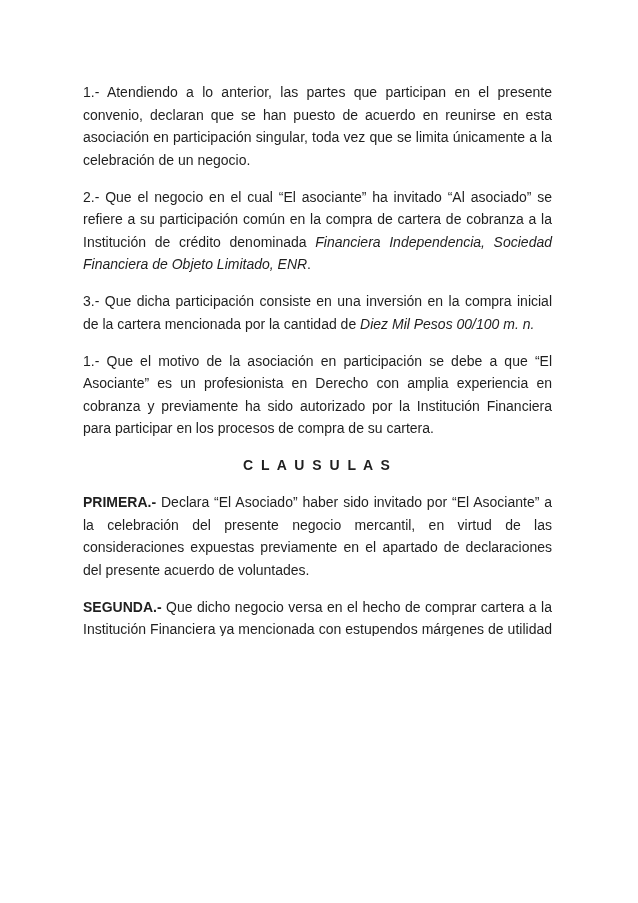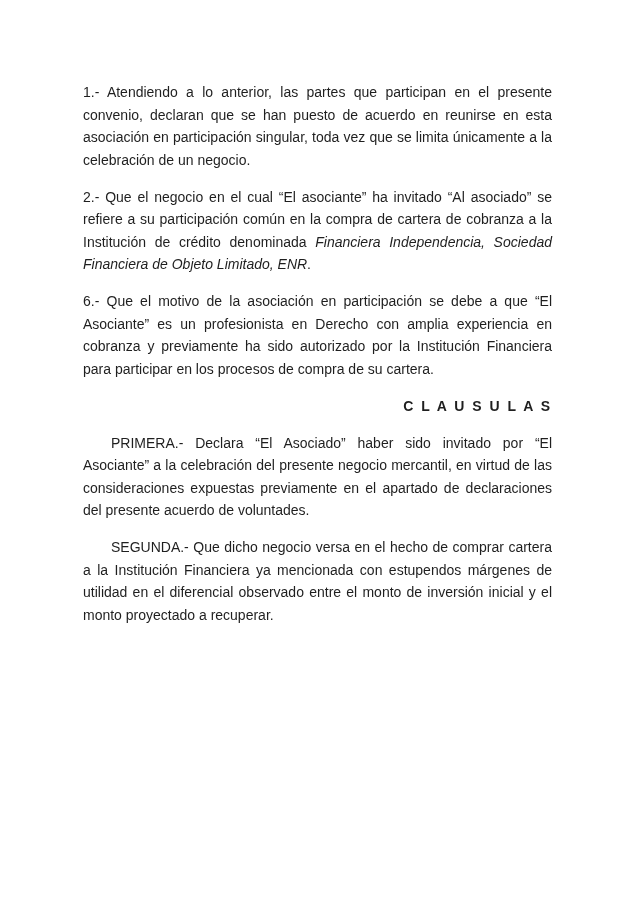--- a/index.html
+++ b/index.html
@@ -21,41 +21,41 @@
     color: #1f1f1f;
   }
   .para {
     margin: 0 0 14.5px 0;
     text-align: justify;
   }
   .para em {
     font-style: italic;
   }
   .clause-label {
-    font-weight: normal;
-    margin-left: 28px;
+    font-weight: bold;
   }
   .clauses-heading {
     margin: 0 0 14.5px 0;
-    text-align: right;
+    text-align: center;
     font-weight: bold;
     letter-spacing: 2px;
   }
 </style>
 </head>
 <body>
 
 <div class="page">
 
   <p class="para">1.- Atendiendo a lo anterior, las partes que participan en el presente convenio, declaran que se han puesto de acuerdo en reunirse en esta asociación en participación singular, toda vez que se limita únicamente a la celebración de un negocio.</p>
 
   <p class="para"><span>2.- Que el negocio en el cual “El asociante” ha invitado “Al asociado” se refiere a su participación común en la compra de cartera de cobranza a la Institución de crédito denominada </span><em>Financiera Independencia, Sociedad Financiera de Objeto Limitado, ENR</em><span>.</span></p>
 
+  <p class="para"><span>3.- Que dicha participación consiste en una inversión en la compra inicial de la cartera mencionada por la cantidad de </span><em>Diez Mil Pesos 00/100 m. n.</em></p>
 
-  <p class="para">6.- Que el motivo de la asociación en participación se debe a que “El Asociante” es un profesionista en Derecho con amplia experiencia en cobranza y previamente ha sido autorizado por la Institución Financiera para participar en los procesos de compra de su cartera.</p>
+  <p class="para">1.- Que el motivo de la asociación en participación se debe a que “El Asociante” es un profesionista en Derecho con amplia experiencia en cobranza y previamente ha sido autorizado por la Institución Financiera para participar en los procesos de compra de su cartera.</p>
 
 
 
   <p class="clauses-heading">C L A U S U L A S</p>
 
   <p class="para"><strong class="clause-label">PRIMERA.-</strong><span> Declara “El Asociado” haber sido invitado por “El Asociante” a la celebración del presente negocio mercantil, en virtud de las consideraciones expuestas previamente en el apartado de declaraciones del presente acuerdo de voluntades.</span></p>
 
   <p class="para"><strong class="clause-label">SEGUNDA.-</strong><span> Que dicho negocio versa en el hecho de comprar cartera a la Institución Financiera ya mencionada con estupendos márgenes de utilidad en el diferencial observado entre el monto de inversión inicial y el monto proyectado a recuperar.</span></p>
 
 </div>

